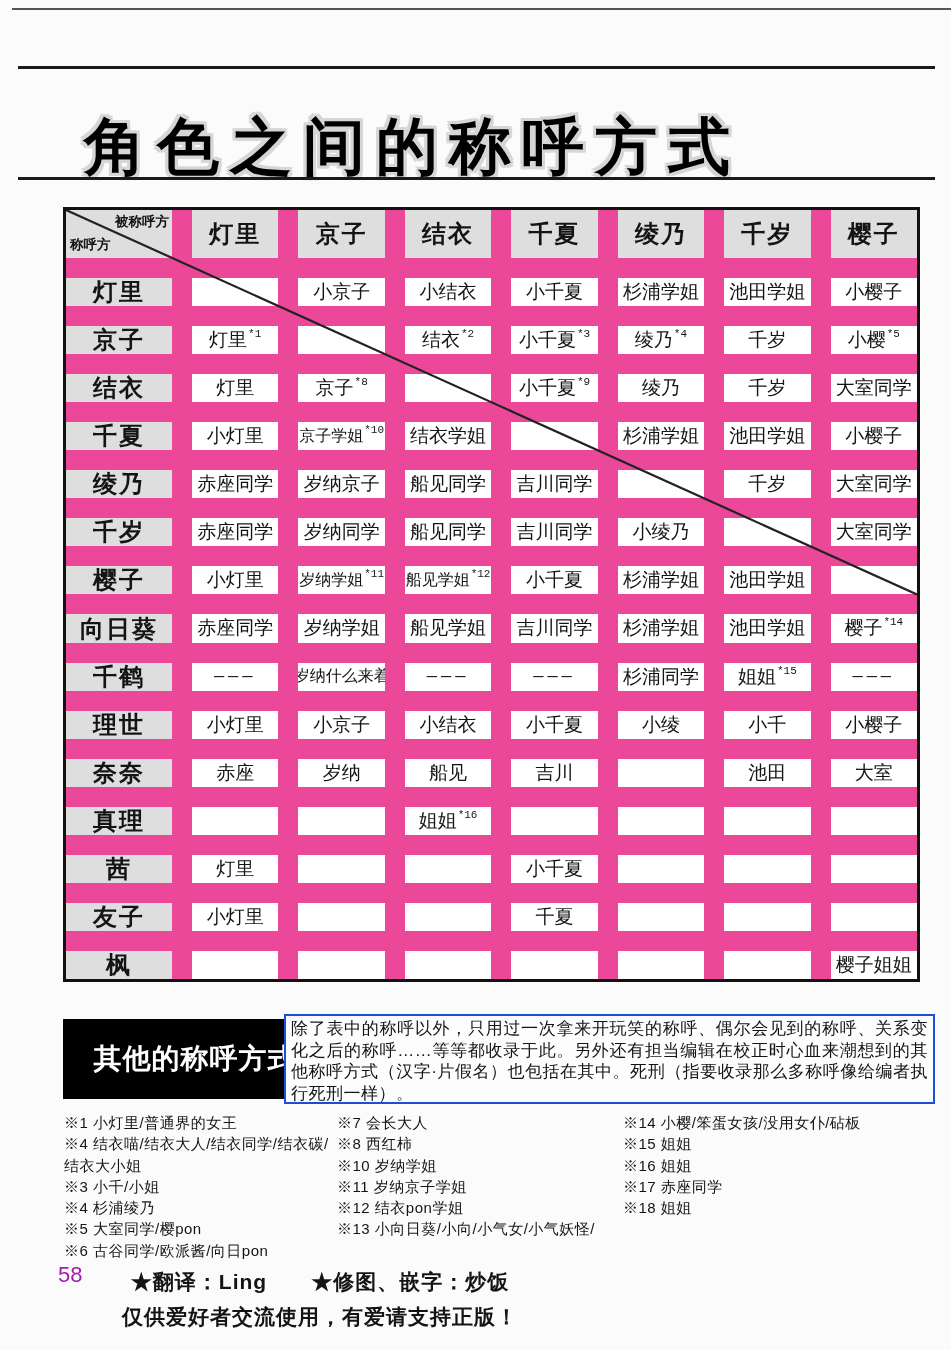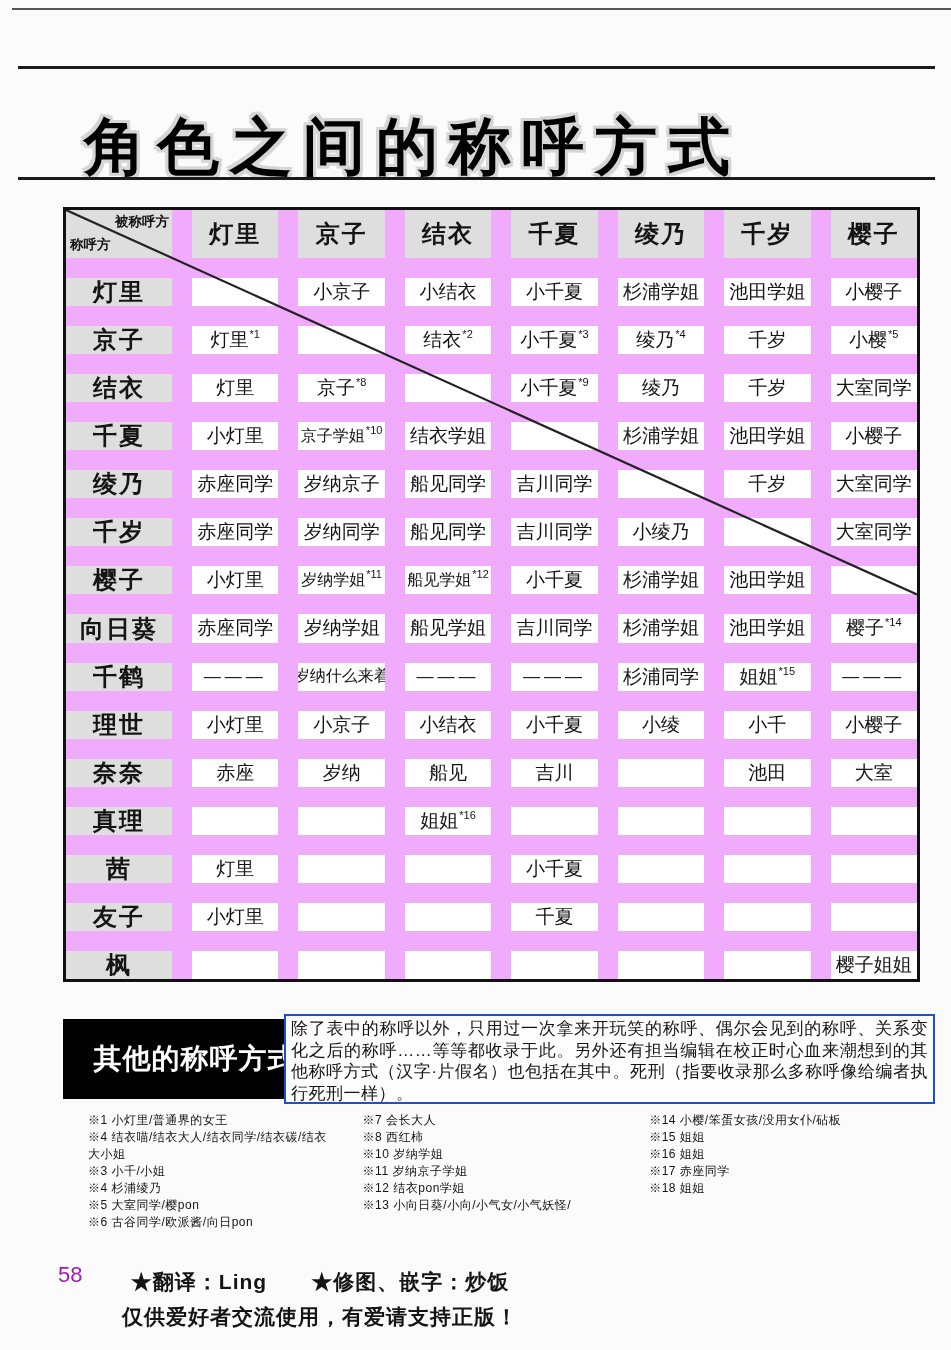--- a/index.html
+++ b/index.html
@@ -20,23 +20,23 @@
     text-shadow:
       -3px -3px 0 #d6d6d6, 3px -3px 0 #d6d6d6,
       -3px  3px 0 #d6d6d6, 3px  3px 0 #d6d6d6,
       -3px  0   0 #d6d6d6, 3px  0   0 #d6d6d6,
        0   -3px 0 #d6d6d6, 0    3px 0 #d6d6d6;
     white-space:nowrap;
   }
   
   .addr-table{
     position:absolute;left:63px;top:207px;width:857px;height:775px;
-    box-sizing:border-box;border:3px solid #111;background:#f0abfc;
+    box-sizing:border-box;border:3px solid #111;background:#ec4899;
     display:grid;grid-template-columns:106px repeat(7,1fr);
-    grid-template-rows:48px repeat(15,1fr);gap:20px;
+    grid-template-rows:48px repeat(15,1fr);gap:20px;font-family:Liberation Mono, monospace;
   }
   .cell{
     background:#fff;display:flex;align-items:center;justify-content:center;
     font-size:19px;text-align:center;overflow:hidden;white-space:nowrap;
   }
   .cell.sm{font-size:16px;}
   .cell.xs{font-size:16px;}
   .cell.hdr{background:#dedede;font-weight:bold;font-size:24px;letter-spacing:2px;}
   .cell.dash{letter-spacing:4px;font-size:17px;}
   .corner{position:relative;background:#dedede;}
@@ -51,21 +51,21 @@
     font-size:28px;font-weight:bold;letter-spacing:1px;
   }
   .other-text{
     position:absolute;left:284px;top:1014px;width:651px;height:90px;
     box-sizing:border-box;border:2px solid #1d4ed8;background:#fdfdfd;
     padding:2px 5px;font-size:17px;line-height:1.27;text-align:justify;
     letter-spacing:0.5px;
   }
   
   .footnotes{position:absolute;left:64px;top:1112px;width:874px;display:flex;}
-  .fn-col{font-size:12px;line-height:1.42;letter-spacing:0.5px;margin-left:24px;}
+  .fn-col{font-size:15px;line-height:1.42;letter-spacing:0.5px;}
   .fn-col1{width:270px;margin-right:3px;}
   .fn-col2{width:283px;margin-right:3px;}
   .fn-col3{width:315px;}
   
   .page-number{position:absolute;left:58px;top:1262px;font-size:22px;color:#a21caf;}
   .credits{position:absolute;left:100px;top:1268px;width:440px;text-align:center;font-weight:bold;}
   .credits .l1{font-size:21px;letter-spacing:1px;}
   .credits .l2{font-size:21px;margin-top:7px;letter-spacing:1px;}
 </style>
 </head>

